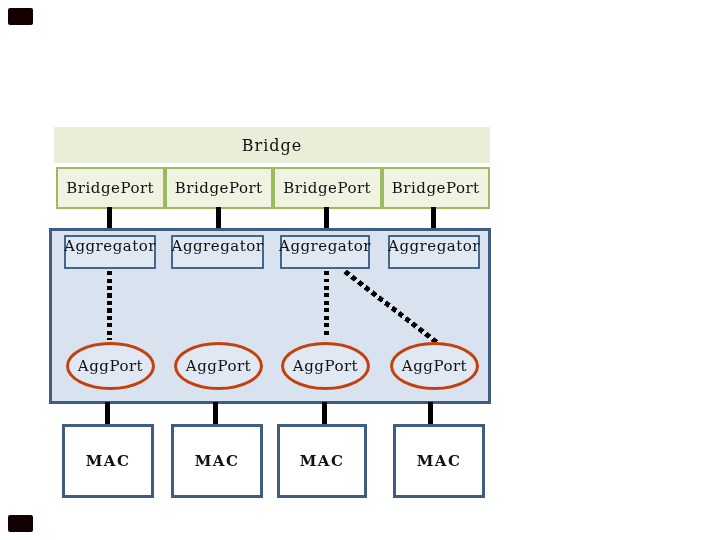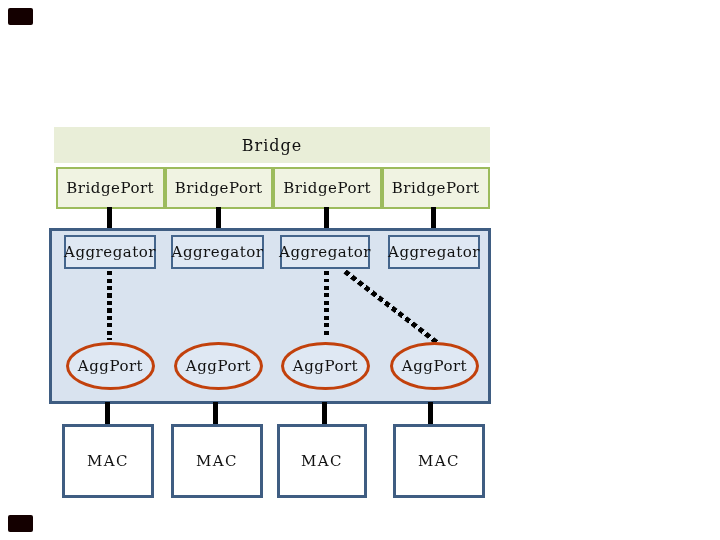--- a/index.html
+++ b/index.html
@@ -34,21 +34,21 @@
   .stub.b2{left:213px;top:402px;height:24px;}
   .stub.b3{left:322px;top:402px;height:24px;}
   .stub.b4{left:428px;top:402px;height:24px;}
 
   .agg-container{
     position:absolute;left:49px;top:228px;width:442px;height:176px;
     background:#d9e3ef;border:3px solid #3f5d82;
   }
   .agg-box{
     position:absolute;top:235px;height:34px;background:#dfe8f3;
-    border:2.5px solid #44658c;display:flex;align-items:center;justify-content:center;
+    border:2.5px solid #44658c;display:flex;align-items:flex-start;justify-content:center;
     font-size:15px;letter-spacing:0.5px;
   }
   .agg-box.a1{left:64px;width:92px;}
   .agg-box.a2{left:171px;width:93px;}
   .agg-box.a3{left:280px;width:90px;}
   .agg-box.a4{left:388px;width:92px;}
 
   .vdot{
     position:absolute;width:5px;
     background-image:repeating-linear-gradient(180deg,#000 0 4px,transparent 4px 7.5px);
@@ -68,21 +68,21 @@
     font-size:15px;letter-spacing:0.5px;
   }
   .ellipse.e1{left:66px;}
   .ellipse.e2{left:174px;}
   .ellipse.e3{left:281px;}
   .ellipse.e4{left:390px;}
 
   .mac-box{
     position:absolute;top:424px;height:74px;background:#ffffff;
     border:3px solid #3f5d82;display:flex;align-items:center;justify-content:center;
-    font-size:15px;letter-spacing:1.5px;
+    font-size:15px;letter-spacing:1.5px;font-weight:bold;
   }
   .mac-box.m1{left:62px;width:92px;}
   .mac-box.m2{left:171px;width:92px;}
   .mac-box.m3{left:277px;width:90px;}
   .mac-box.m4{left:393px;width:92px;}
 </style>
 </head>
 <body>
 
 <div class="canvas">

